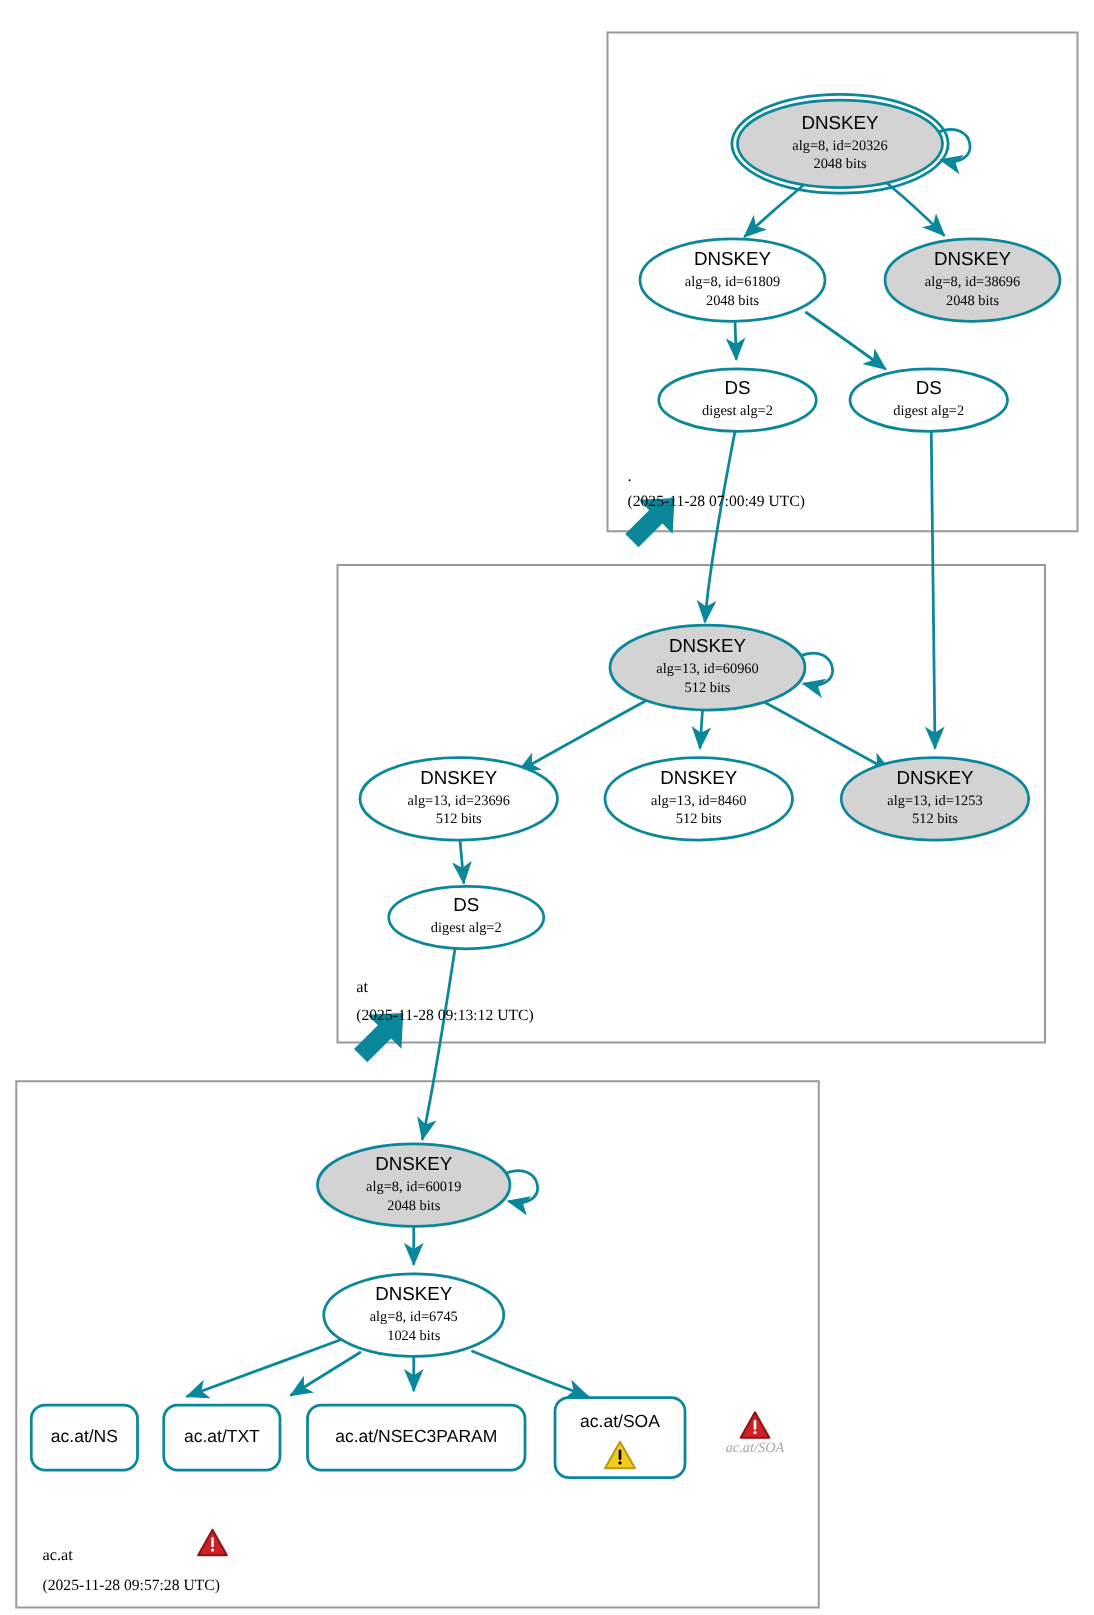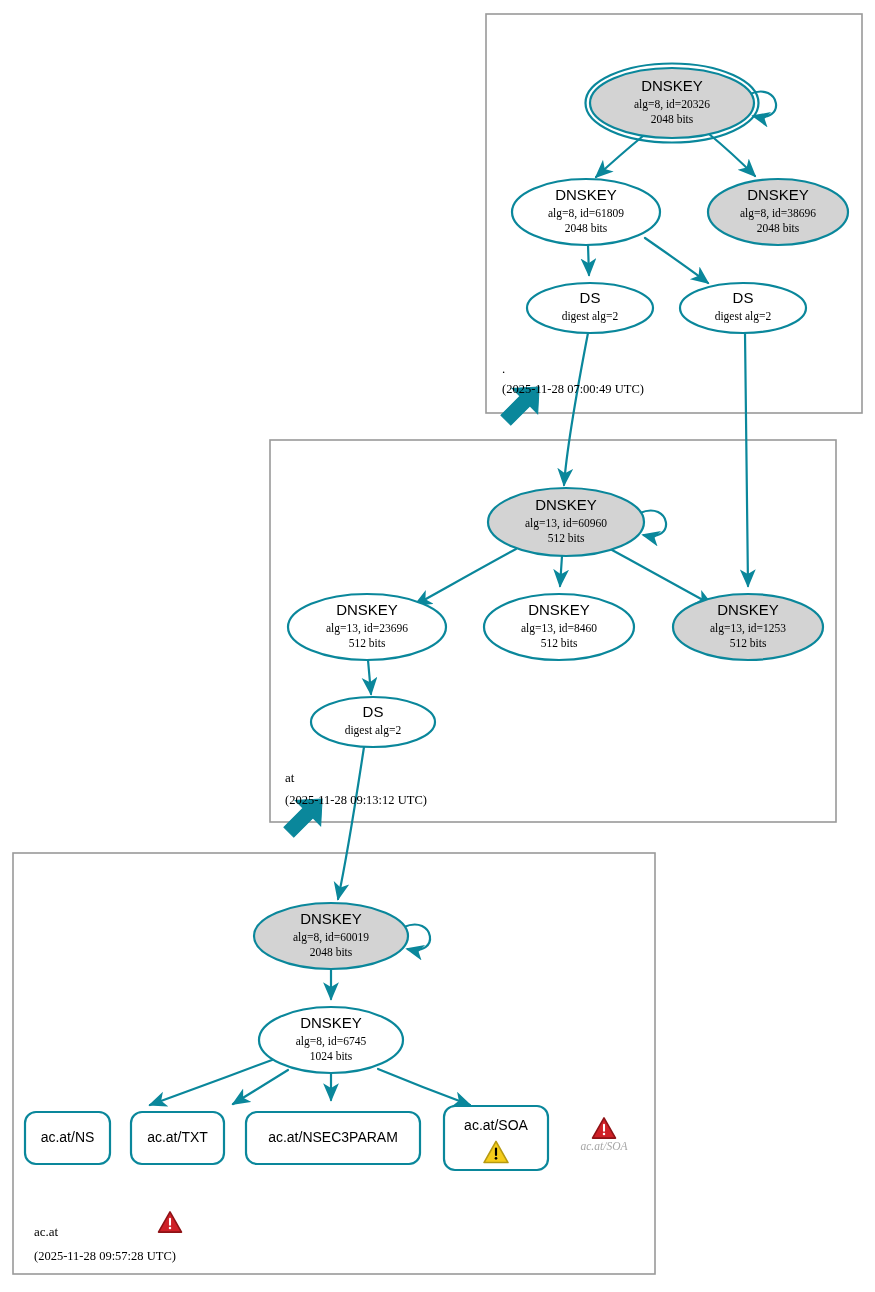--- a/index.html
+++ b/index.html
@@ -1,18 +1,18 @@
 <!DOCTYPE html>
 <html><head>
 <meta charset="utf-8">
 <style>
   html,body{margin:0;padding:0;background:#ffffff;}
   body{width:875px;height:1292px;position:relative;
        font-family:"Liberation Sans",sans-serif;overflow:hidden;}
-  #stage{position:absolute;left:0;top:0;width:875px;height:936px;}
+  #stage{position:absolute;left:0;top:12px;width:875px;height:936px;}
   svg#graph{position:absolute;left:0;top:0;width:875px;height:1292px;}
   text{dominant-baseline:middle;}
   .nd-title{font-family:"Liberation Sans",sans-serif;font-size:15px;fill:#000;}
   .nd-sub{font-family:"Liberation Serif",serif;font-size:11.5px;fill:#000;}
   .rr-label{font-family:"Liberation Sans",sans-serif;font-size:14px;fill:#000;}
   .zone-name{font-family:"Liberation Serif",serif;font-size:13px;fill:#000;}
   .zone-time{font-family:"Liberation Serif",serif;font-size:12.5px;fill:#000;}
   .err-label{font-family:"Liberation Serif",serif;font-size:11.5px;fill:#a6a6a6;font-style:italic;}
 </style>
 </head>

